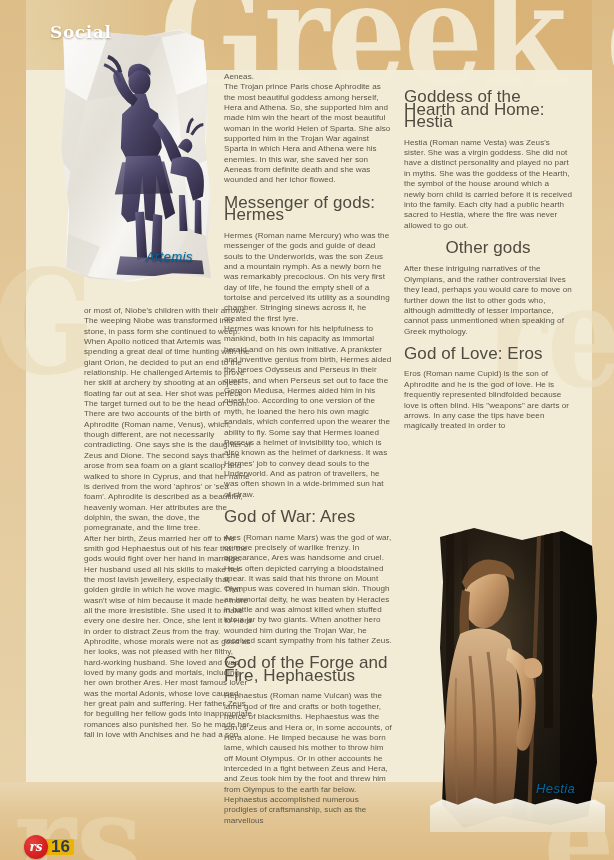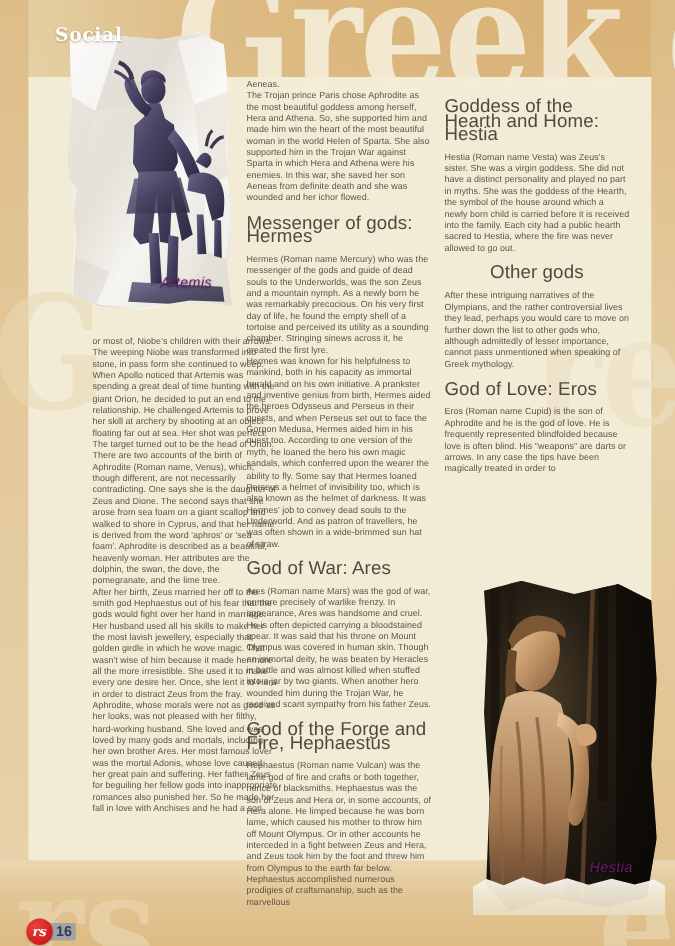--- a/index.html
+++ b/index.html
@@ -127,21 +127,21 @@
     position:absolute;left:430px;top:792px;width:175px;height:40px;
     background:linear-gradient(180deg,#ffffff 0%,#f0ead7 45%,#e8dcc0 100%);
     clip-path:polygon(0% 35%,7% 18%,16% 32%,26% 14%,37% 30%,49% 16%,60% 31%,72% 17%,84% 30%,94% 19%,100% 33%,100% 100%,0% 100%);
     opacity:.95;
   }
 
   .caption{
     position:absolute;
     font-style:italic;
     font-size:13px;
-    color:#701a75;
+    color:#0369a1;
     letter-spacing:.4px;
     text-shadow:0 1px 2px rgba(0,0,0,.55);
   }
   #cap-artemis{left:146px;top:249px;}
   #cap-hestia{left:503px;top:781px;margin-left:33px;}
 
   
   #social{
     position:absolute;left:50px;top:22px;
     font-family:"DejaVu Serif", serif;
@@ -161,23 +161,23 @@
     width:24px;height:24px;border-radius:50%;
     background:radial-gradient(circle at 35% 30%, #e8413c 0%, #d6201f 60%, #b5161a 100%);
     display:flex;align-items:center;justify-content:center;
     color:#fff;font-family:"DejaVu Serif",serif;font-size:12px;
     font-weight:700;font-style:italic;
     box-shadow:0 1px 2px rgba(0,0,0,.25);
     position:relative;z-index:2;
   }
   .pagenum{
     margin-left:-5px;
-    background:#a3a3a3;
+    background:#eab308;
     color:#2b3a55;
-    font-size:13px;font-weight:700;
+    font-size:17px;font-weight:700;
     padding:2px 4px 2px 8px;
     border-radius:2px;
     line-height:12px;
     position:relative;z-index:1;
   }
 </style>
 </head>
 <body>
 
 <div class="page">

